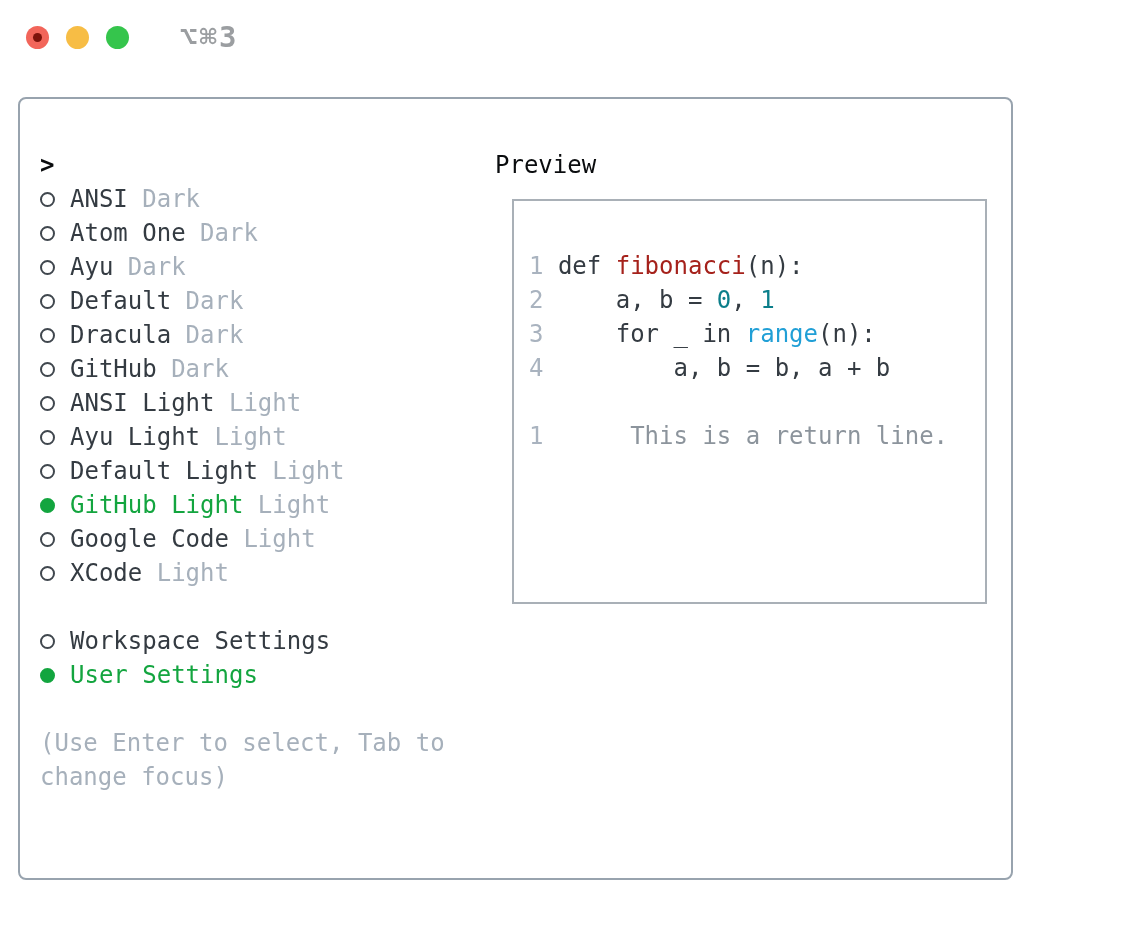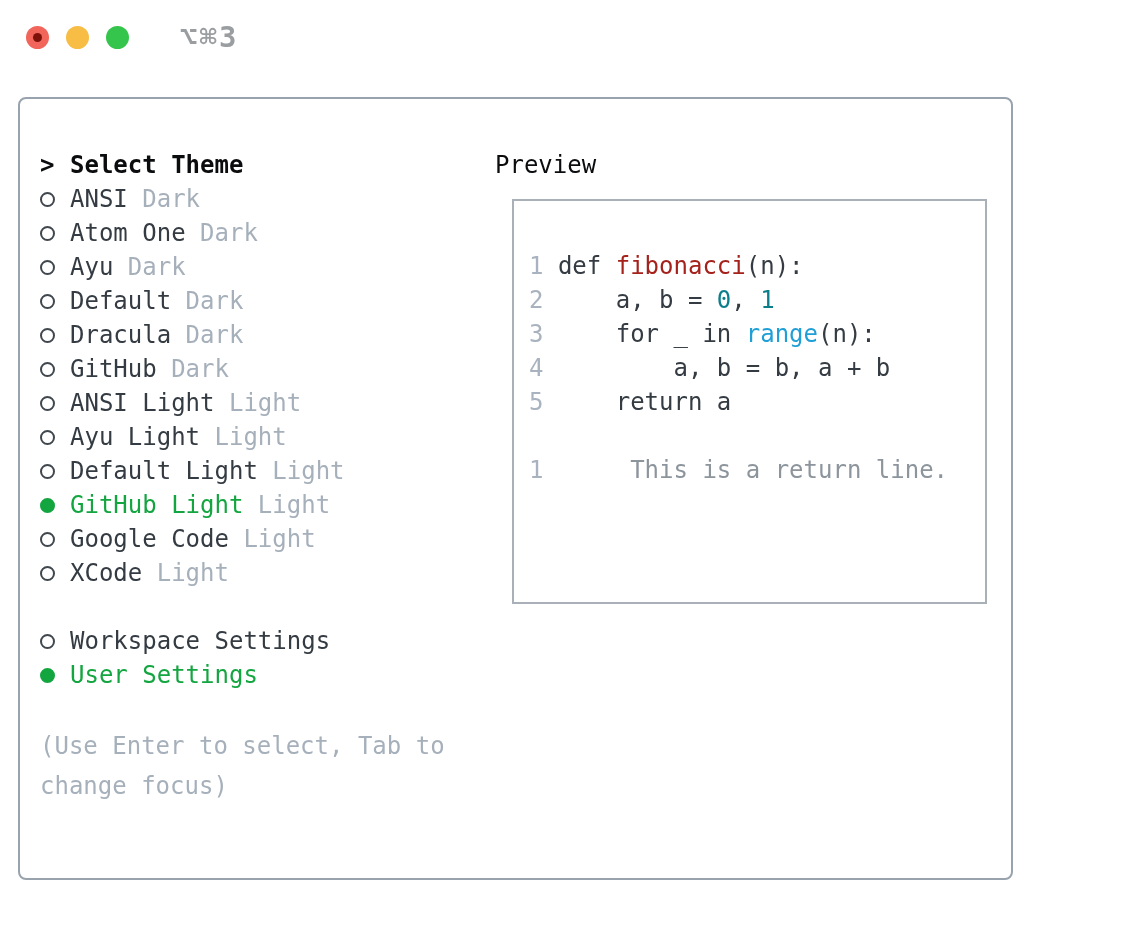--- a/index.html
+++ b/index.html
@@ -39,21 +39,21 @@
   .marker{width:30px;flex:none;display:flex;align-items:center}
   .hdr-marker,.hdr-text{font-weight:bold;color:var(--black)}
   .hdr-marker{width:30px;flex:none}
   .dot{width:15px;height:15px;border-radius:50%;border:2.5px solid #40474e}
   .dot.on{background:var(--green);border-color:var(--green)}
   .t-name{color:var(--dark)}
   .t-name.sel{color:var(--green)}
   .variant{color:var(--gray)}
   .apply-hdr{color:#101214}
   .spacer{height:34px}
-  .hint{color:var(--gray);line-height:40px;white-space:normal;padding-right:14px}
+  .hint{color:var(--gray);line-height:34px;white-space:normal;padding-right:14px}
   
   .preview-title{height:34px;line-height:34px;font-weight:normal;color:var(--black)}
   .preview-box{
     margin-left:17px;margin-top:17px;width:475px;height:405px;
     border:2px solid var(--pborder);padding:48px 0 0 15px;background:#fff;
   }
   .pline{height:34px;line-height:34px;white-space:pre}
   .ln{color:var(--lineno)}
   .c-code{color:var(--dark)}
   .c-func{color:var(--funcred)}
@@ -74,21 +74,21 @@
       </span>
     <span class="tl yellow"></span>
     <span class="tl green"></span>
     <span class="win-title">⌥⌘3</span>
   </div>
 
   <div class="main-box">
 
     <div class="left-col">
       <div class="row">
-        <span class="hdr-marker">&gt;</span><span class="hdr-text">Select Theme</span>
+        <span class="hdr-marker">&gt;</span>
       </div>
 
       <div id="theme-list">
           <div class="row"><span class="marker"><span class="dot"></span></span><span class="t-name">ANSI</span><span class="variant"> Dark</span></div>
           <div class="row"><span class="marker"><span class="dot"></span></span><span class="t-name">Atom One</span><span class="variant"> Dark</span></div>
           <div class="row"><span class="marker"><span class="dot"></span></span><span class="t-name">Ayu</span><span class="variant"> Dark</span></div>
           <div class="row"><span class="marker"><span class="dot"></span></span><span class="t-name">Default</span><span class="variant"> Dark</span></div>
           <div class="row"><span class="marker"><span class="dot"></span></span><span class="t-name">Dracula</span><span class="variant"> Dark</span></div>
           <div class="row"><span class="marker"><span class="dot"></span></span><span class="t-name">GitHub</span><span class="variant"> Dark</span></div>
           <div class="row"><span class="marker"><span class="dot"></span></span><span class="t-name">ANSI Light</span><span class="variant"> Light</span></div>
@@ -113,21 +113,20 @@
     </div>
 
     <div class="right-col">
       <div class="preview-title">Preview</div>
       <div class="preview-box">
         <div id="preview-code">
             <div class="pline"><span class="ln">1</span><span class="c-code"> def </span><span class="c-func">fibonacci</span><span class="c-code">(n):</span></div>
             <div class="pline"><span class="ln">2</span><span class="c-code">     a, b = </span><span class="c-num">0</span><span class="c-code">, </span><span class="c-num">1</span></div>
             <div class="pline"><span class="ln">3</span><span class="c-code">     for _ in </span><span class="c-builtin">range</span><span class="c-code">(n):</span></div>
             <div class="pline"><span class="ln">4</span><span class="c-code">         a, b = b, a + b</span></div>
-            <div class="pline"><span class="ln">5</span><span class="c-code">     return a</span></div>
             <div class="pline"><span class="ln"></span></div>
             <div class="pline"><span class="ln">1</span><span class="c-ctx">      This is a return line.</span></div>
           </div>
       </div>
     </div>
 
   </div>
 </div>
 
 </body></html>

